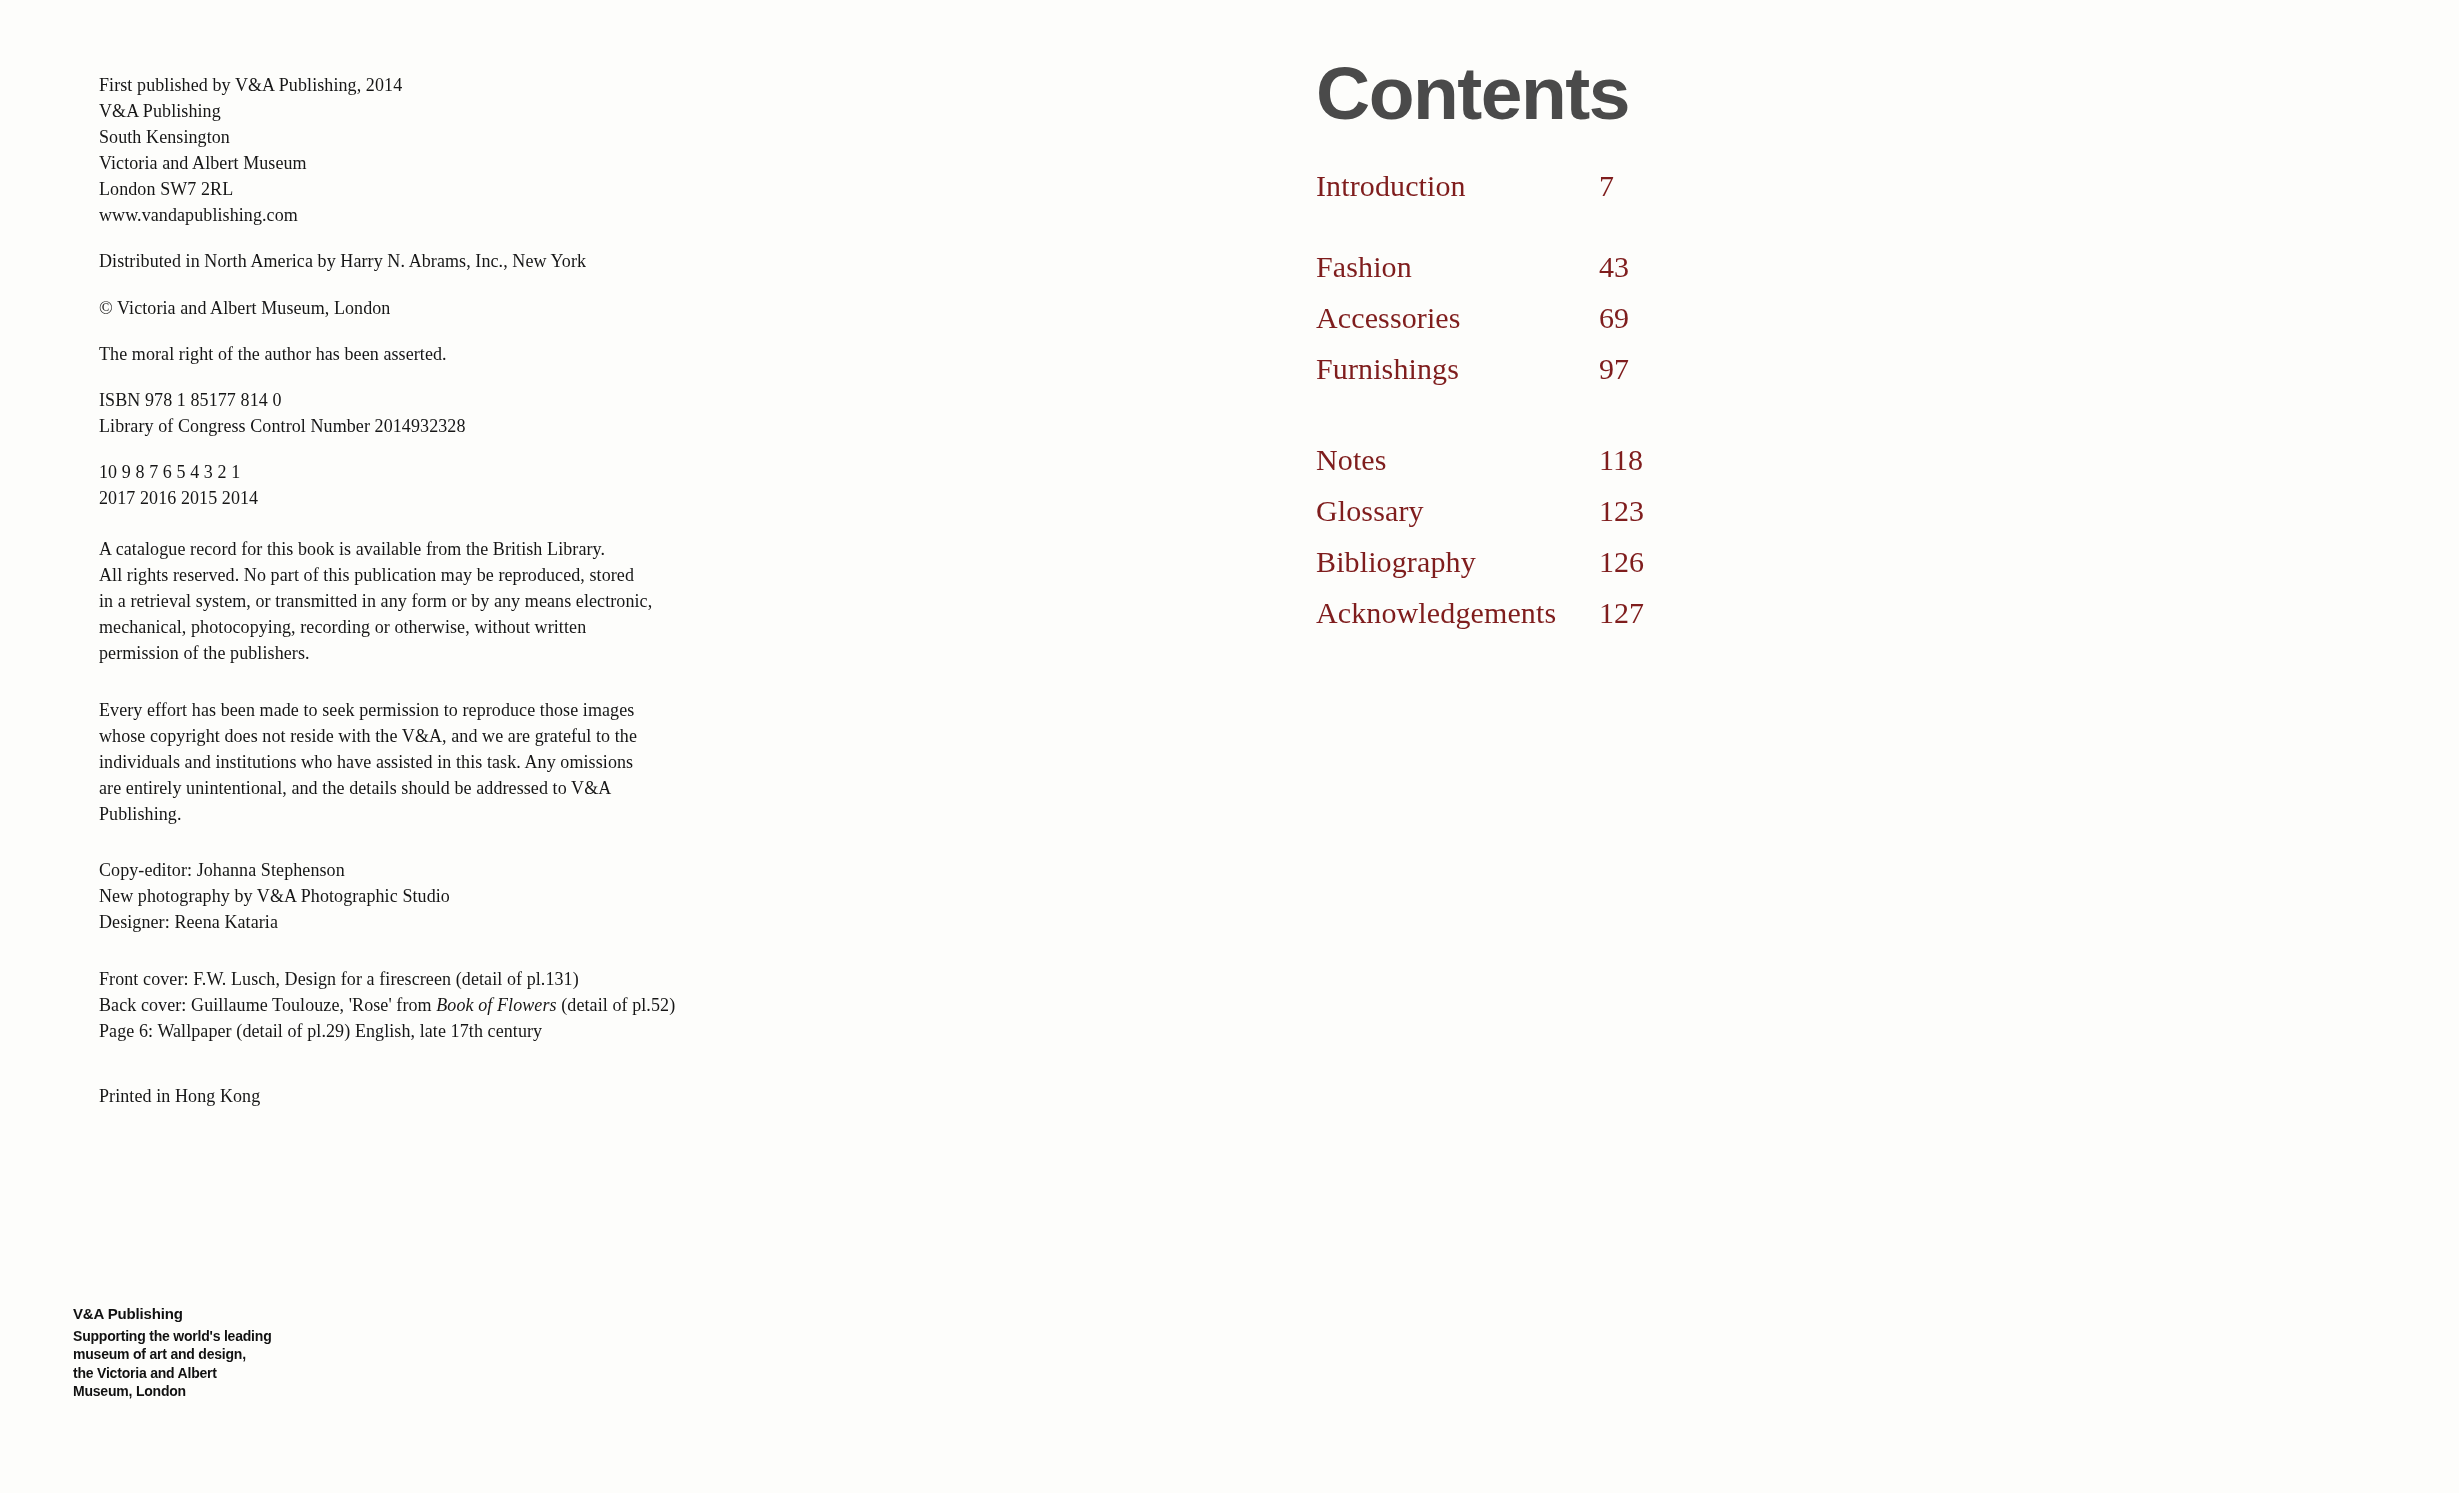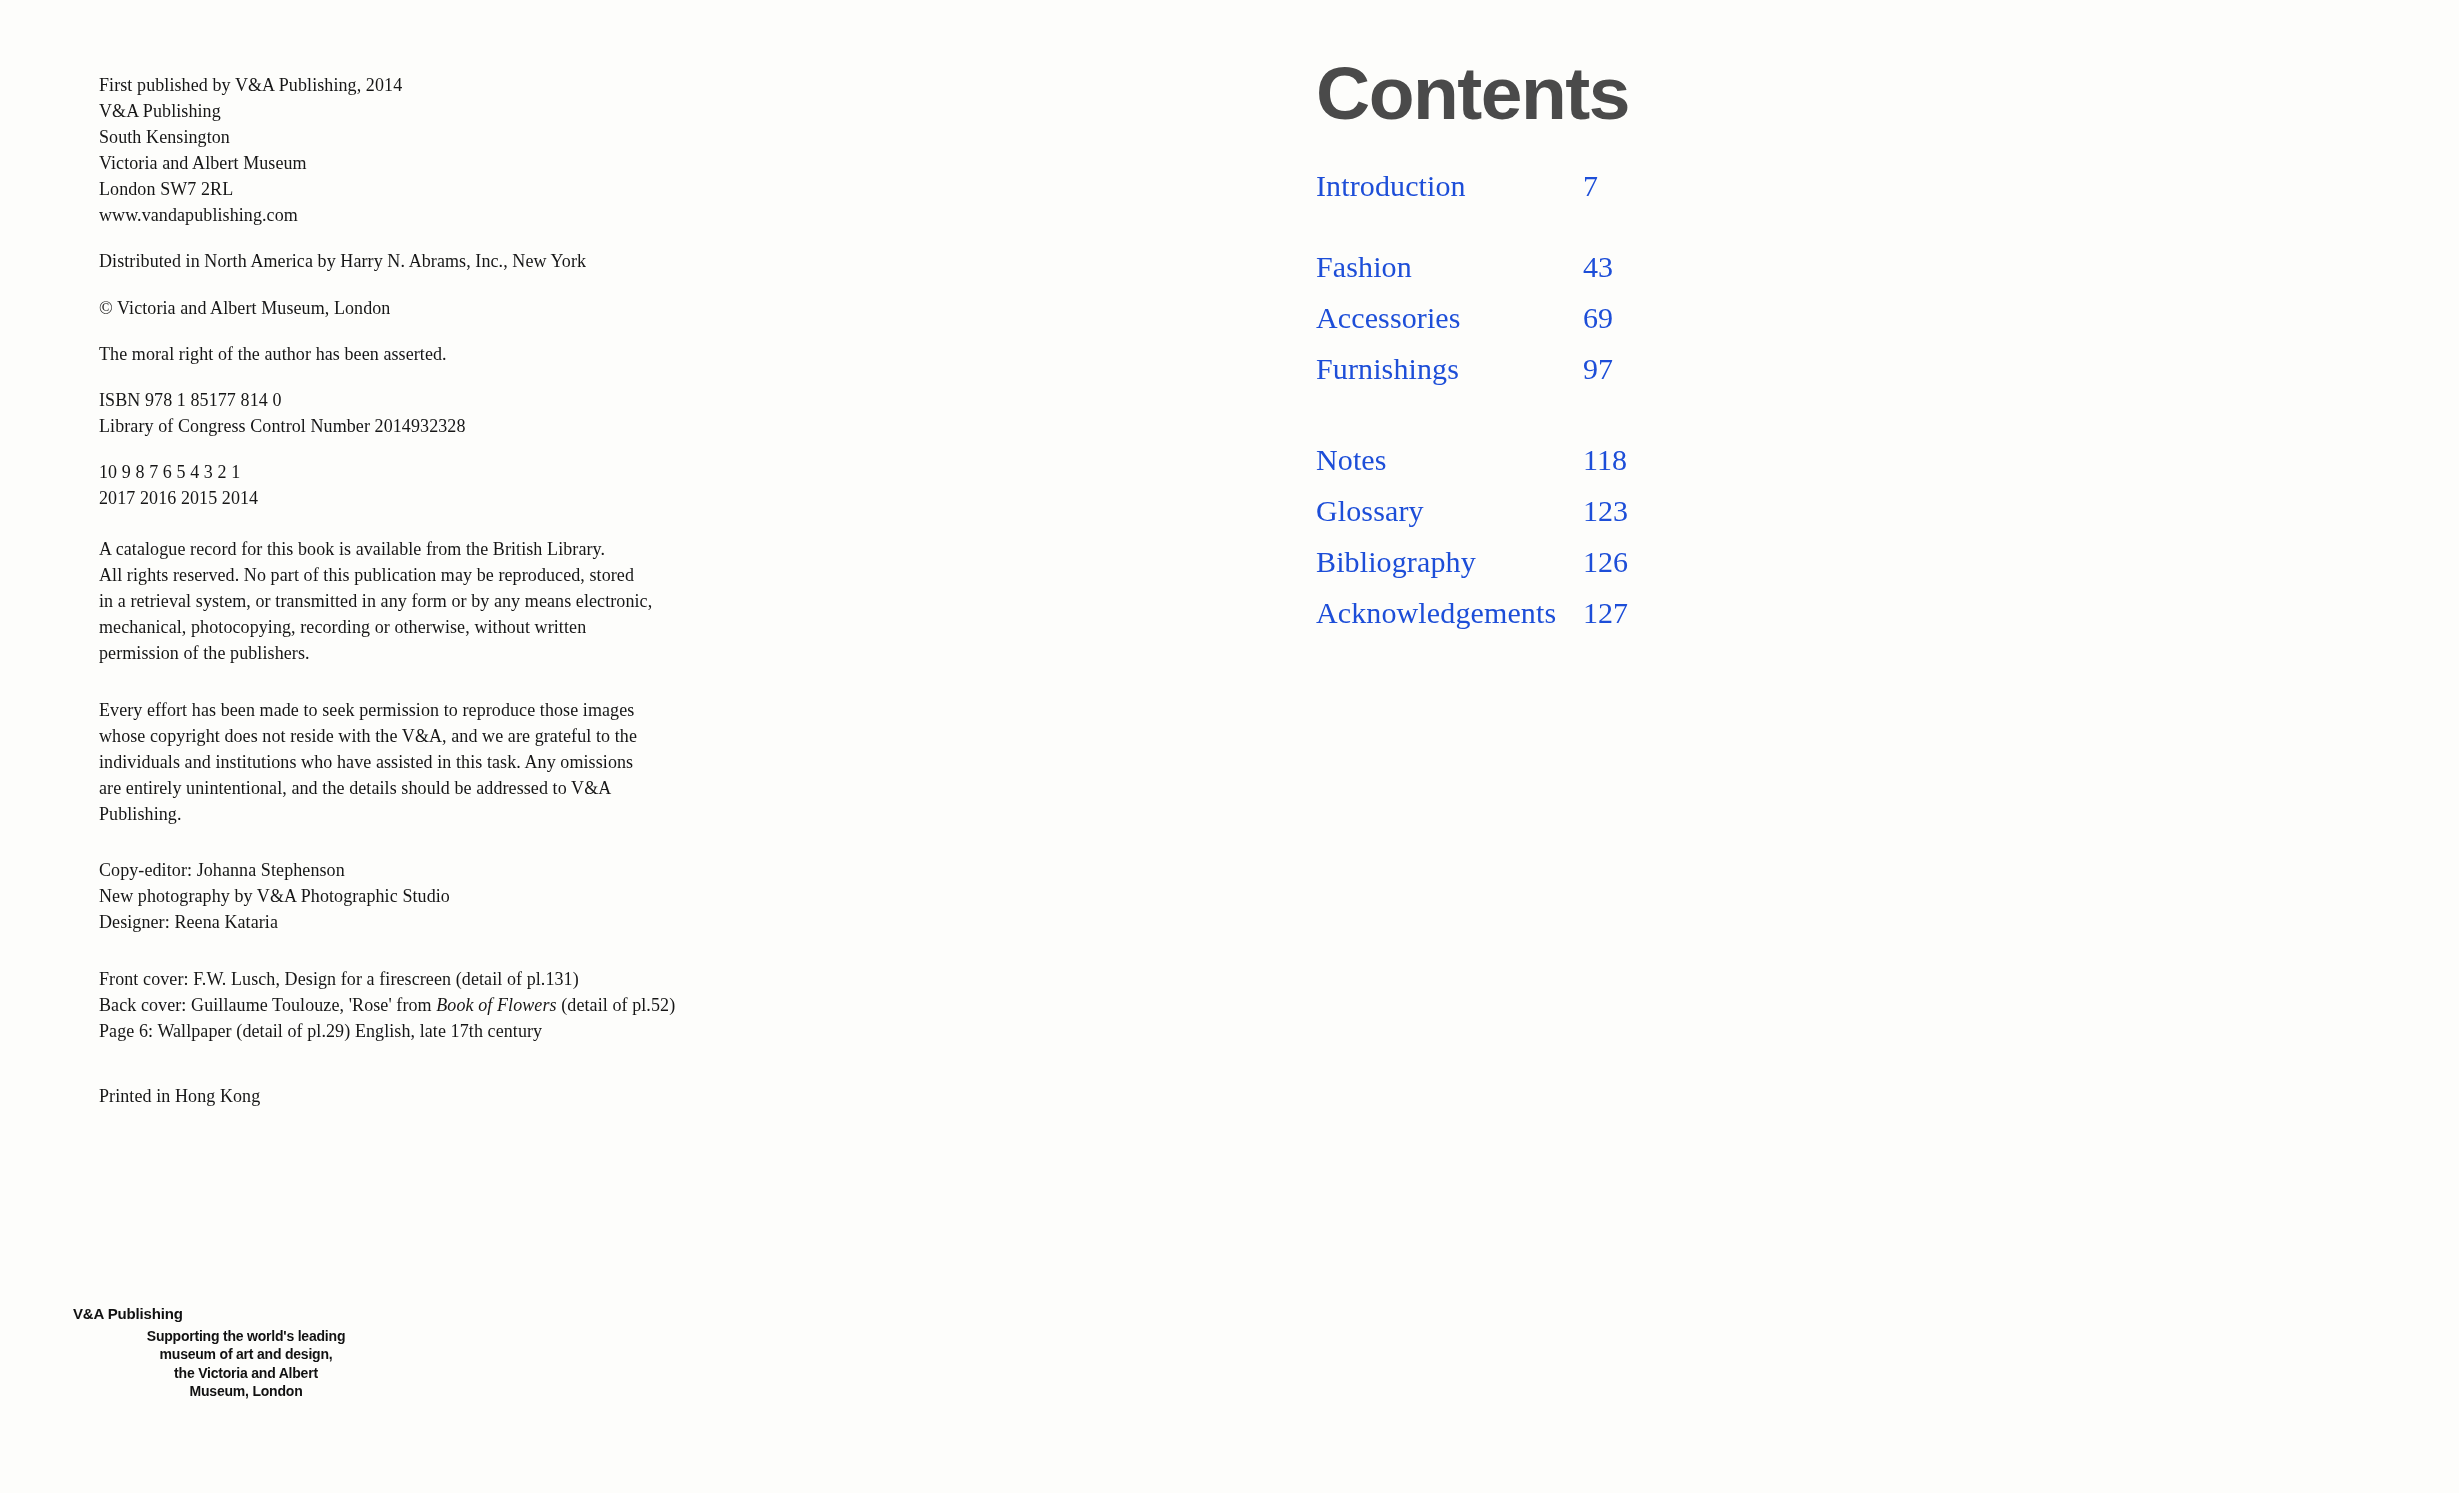--- a/index.html
+++ b/index.html
@@ -64,21 +64,20 @@
     font-weight: bold;
     font-size: 15px;
     letter-spacing: -0.01em;
     margin-bottom: 4.8px;
   }
   .va-logo .va-strap {
     font-weight: bold;
     font-size: 14px;
     line-height: 1.32;
     letter-spacing: -0.015em;
-    text-align: center;
   }
   .va-logo .va-strap span { display: block; }
 
   
   .contents {
     position: absolute;
     left: 1316px;
     top: 56px;
     width: 672px;
   }
@@ -93,22 +92,23 @@
   }
   .toc {
     width: 375px;
   }
   .toc-row {
     display: flex;
     align-items: baseline;
     font-family: "Liberation Serif", serif;
     font-size: 30px;
     line-height: 1.0;
-    color: #1d4ed8;
+    color: #7f1d1d;
     margin-bottom: 21px;
+    gap: 16px;
   }
   .toc-row .label {
     flex: 0 0 auto;
     width: 267px;
     letter-spacing: 0.004em;
   }
   .toc-row .page {
     flex: 0 0 auto;
     text-align: left;
   }

